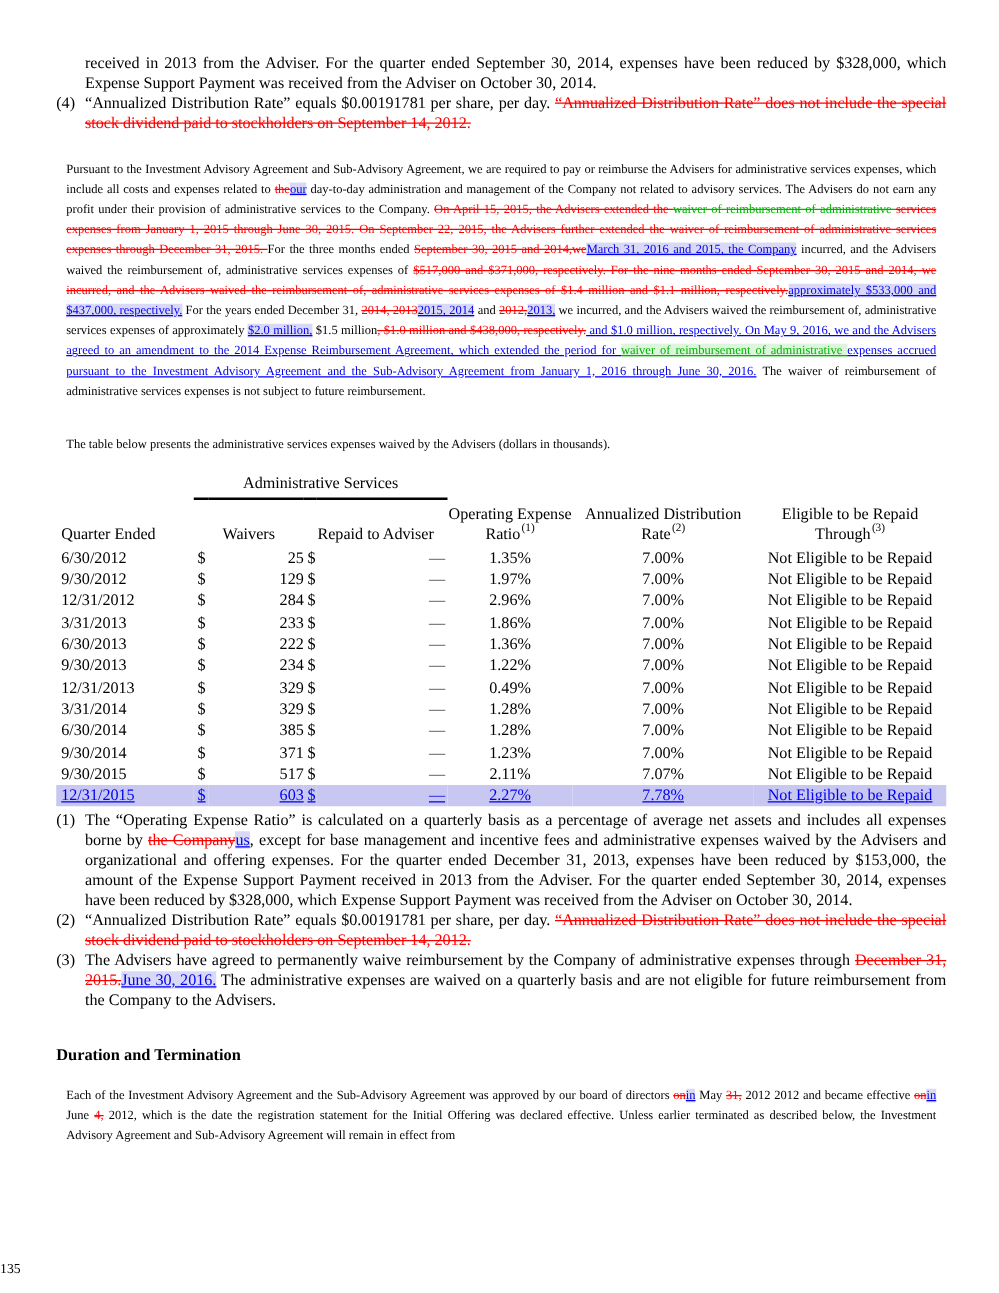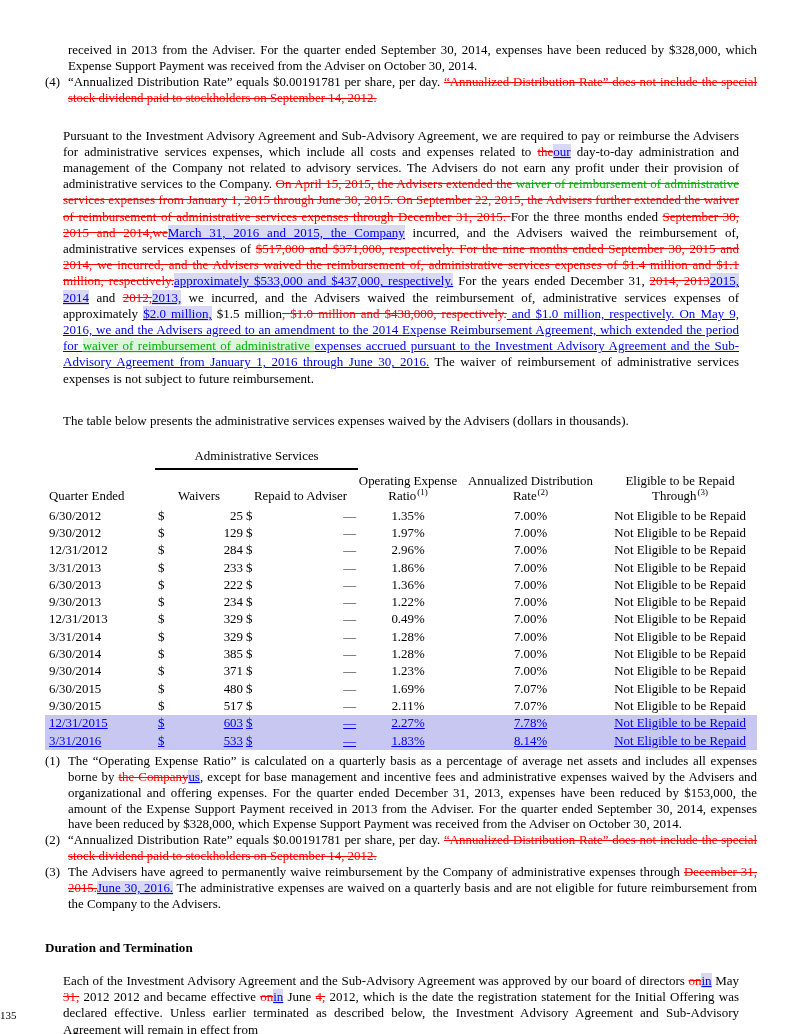--- a/index.html
+++ b/index.html
@@ -8,21 +8,21 @@
     font-family:"Liberation Serif","DejaVu Serif",serif;color:#000;
     -webkit-font-smoothing:antialiased;
   }
   .page{padding:43px 42px 0 45px;width:712px;box-sizing:content-box;}
 
   
   .cont{margin-left:23px;font-size:12.9px;line-height:15.9px;text-align:justify;}
   .fn{display:flex;font-size:12.9px;line-height:15.9px;}
   .fn .marker{flex:none;width:23px;}
   .fn .fnbody{flex:1;text-align:justify;}
-  .para{font-size:13px;line-height:16.2px;text-align:justify;margin:18px;}
+  .para{font-size:10px;line-height:16.2px;text-align:justify;margin:8px;}
   #para1{margin-top:21px;}
   #tableIntro{margin-top:26px;text-align:left;}
   .heading{font-size:13.1px;font-weight:bold;margin:27px 0 0 0;}
   #para2{margin-top:17px;}
 
   
   .del {color:var(--deletion);text-decoration:line-through;}
   .ins {color:var(--insertion);text-decoration:underline;}
   .insh{color:var(--insertion);text-decoration:underline;background:var(--ins_highlight);}
   .delg{color:var(--moved);text-decoration:line-through;}
@@ -201,57 +201,37 @@
           <td class="qtr">9/30/2014</td>
           <td class="cur">$</td>
           <td class="num">371</td>
           <td class="cur">$</td>
           <td class="dash">—</td>
           <td class="pct">1.23%</td>
           <td class="pct">7.00%</td>
           <td class="elig">Not Eligible to be Repaid</td>
         </tr>
         <tr>
-          <td class="qtr">6/30/2015</td>
-          <td class="cur">$</td>
-          <td class="num">480</td>
-          <td class="cur">$</td>
-          <td class="dash">—</td>
-          <td class="pct">1.69%</td>
-          <td class="pct">7.07%</td>
-          <td class="elig">Not Eligible to be Repaid</td>
-        </tr>
-        <tr>
           <td class="qtr">9/30/2015</td>
           <td class="cur">$</td>
           <td class="num">517</td>
           <td class="cur">$</td>
           <td class="dash">—</td>
           <td class="pct">2.11%</td>
           <td class="pct">7.07%</td>
           <td class="elig">Not Eligible to be Repaid</td>
         </tr>
         <tr class="hl">
           <td class="qtr">12/31/2015</td>
           <td class="cur">$</td>
           <td class="num">603</td>
           <td class="cur">$</td>
           <td class="dash">—</td>
           <td class="pct">2.27%</td>
           <td class="pct">7.78%</td>
-          <td class="elig">Not Eligible to be Repaid</td>
-        </tr>
-        <tr class="hl">
-          <td class="qtr">3/31/2016</td>
-          <td class="cur">$</td>
-          <td class="num">533</td>
-          <td class="cur">$</td>
-          <td class="dash">—</td>
-          <td class="pct">1.83%</td>
-          <td class="pct">8.14%</td>
           <td class="elig">Not Eligible to be Repaid</td>
         </tr>
       </tbody>
   </table>
 
   <div id="footnotes">
     <div class="fn">
       <span class="marker">(1)</span>
       <div class="fnbody"><span>The “Operating Expense Ratio” is calculated on a quarterly basis as a percentage of average net assets and includes all expenses borne by </span><span class="del">the Company</span><span class="insh">us</span><span>, except for base management and incentive fees and administrative expenses waived by the Advisers and organizational and offering expenses. For the quarter ended December 31, 2013, expenses have been reduced by $153,000, the amount of the Expense Support Payment received in 2013 from the Adviser. For the quarter ended September 30, 2014, expenses have been reduced by $328,000, which Expense Support Payment was received from the Adviser on October 30, 2014.</span></div>
     </div>

